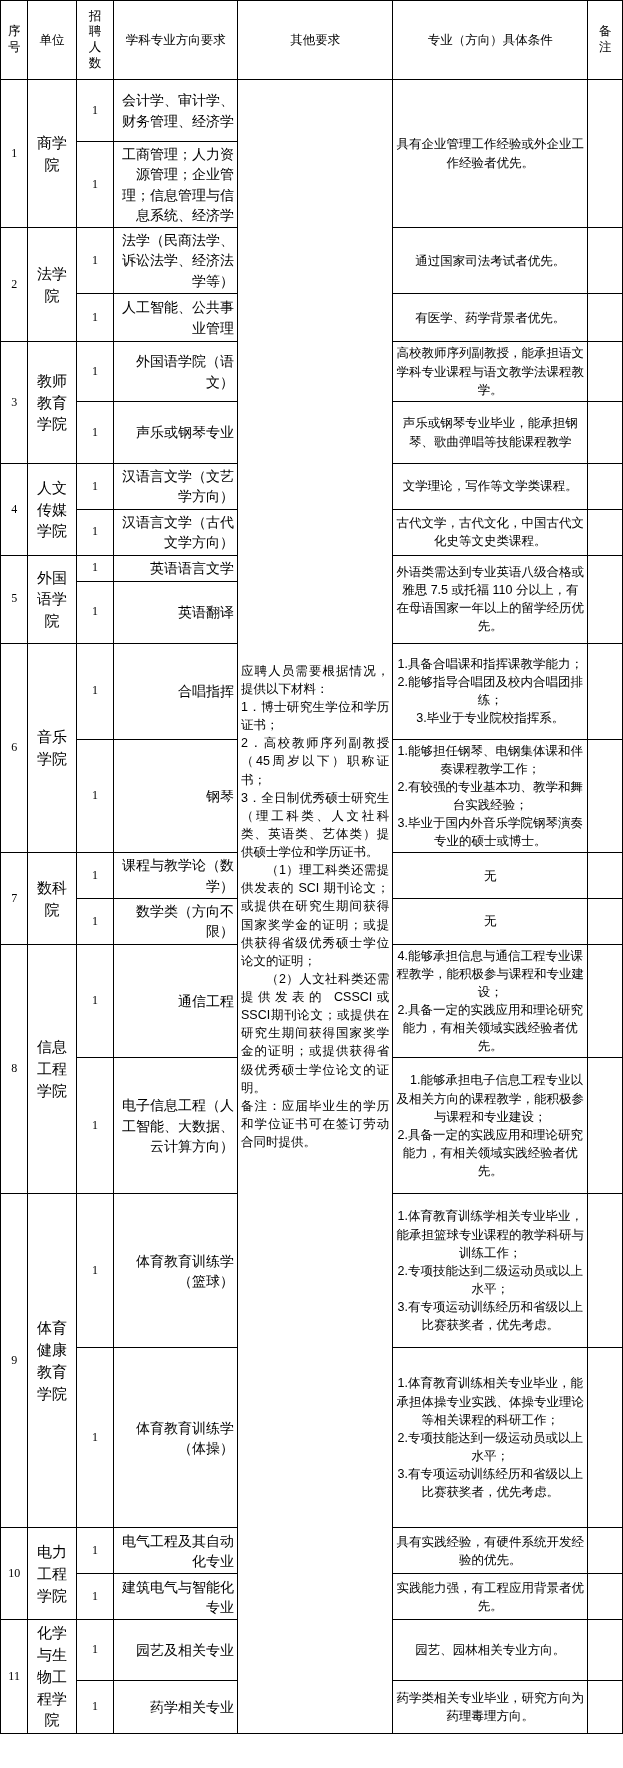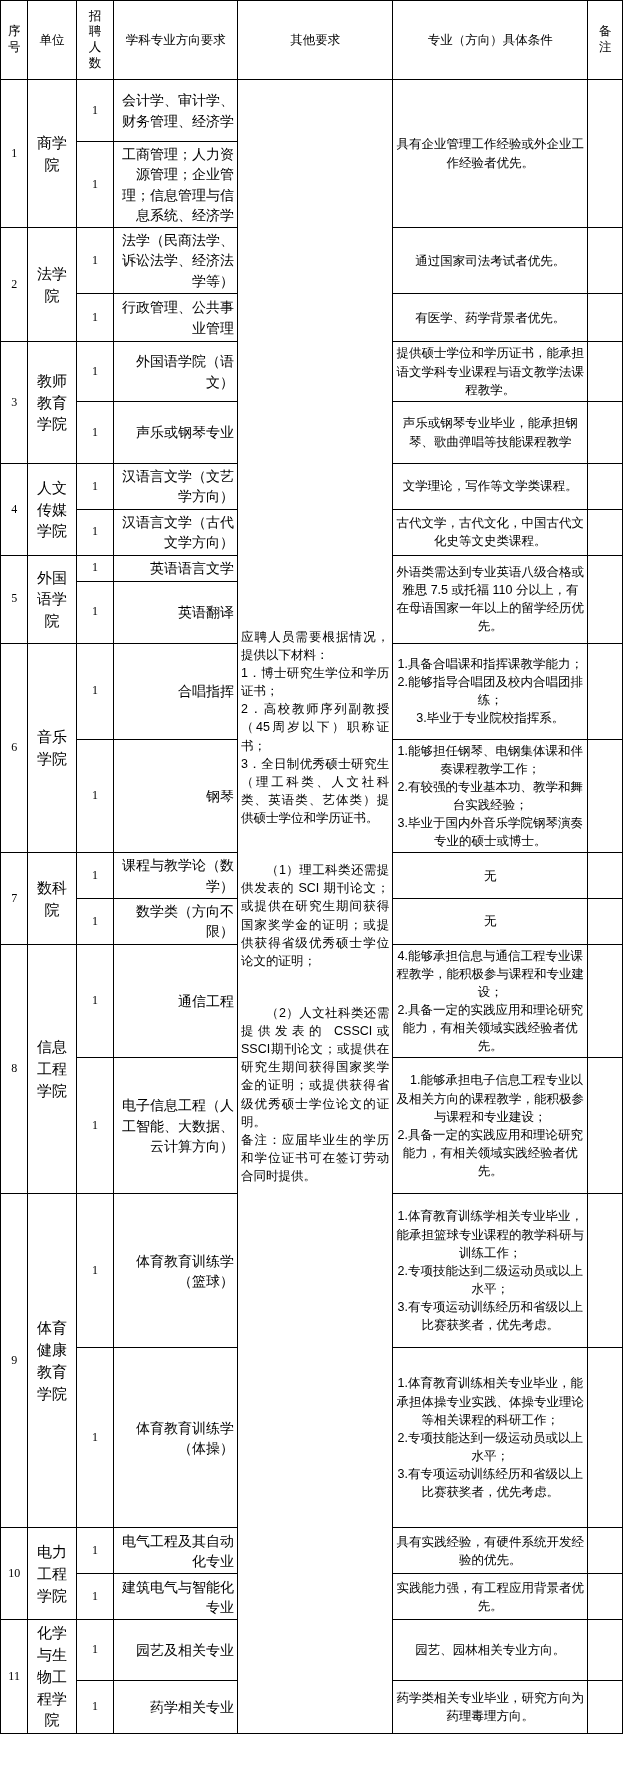--- a/index.html
+++ b/index.html
@@ -85,21 +85,21 @@
     line-height: 1.6;
     vertical-align: middle;
     padding: 2px 4px;
   }
   td.remark { }
   td.other p {
     margin: 0;
     text-align: justify;
     text-justify: inter-ideograph;
   }
-  td.other p.ind { text-indent: 2em; margin-top: 34px; }
+  td.other p.ind { text-indent: 2em; }
   td.cond .ln { display: block; }
 </style>
 </head>
 <body>
 
 <table id="recruit-table">
   <colgroup>
     <col class="c-idx">
       <col class="c-unit">
       <col class="c-num">
@@ -155,30 +155,30 @@
       <tr style="height: 60px;">
         <td class="idx" rowspan="2">2</td>
         <td class="unit" rowspan="2">法学院</td>
         <td class="num">1</td>
         <td class="major">法学（民商法学、诉讼法学、经济法学等）</td>
         <td class="cond" rowspan="1">通过国家司法考试者优先。</td>
         <td class="remark" rowspan="1"></td>
       </tr>
       <tr style="height: 48px;">
         <td class="num">1</td>
-        <td class="major">行政管理、公共事业管理</td>
+        <td class="major">人工智能、公共事业管理</td>
         <td class="cond" rowspan="1">有医学、药学背景者优先。</td>
         <td class="remark" rowspan="1"></td>
       </tr>
       <tr style="height: 60px;">
         <td class="idx" rowspan="2">3</td>
         <td class="unit" rowspan="2">教师教育学院</td>
         <td class="num">1</td>
         <td class="major">外国语学院（语文）</td>
-        <td class="cond" rowspan="1">提供硕士学位和学历证书，能承担语文学科专业课程与语文教学法课程教学。</td>
+        <td class="cond" rowspan="1">高校教师序列副教授，能承担语文学科专业课程与语文教学法课程教学。</td>
         <td class="remark" rowspan="1"></td>
       </tr>
       <tr style="height: 62px;">
         <td class="num">1</td>
         <td class="major">声乐或钢琴专业</td>
         <td class="cond" rowspan="1">声乐或钢琴专业毕业，能承担钢琴、歌曲弹唱等技能课程教学</td>
         <td class="remark" rowspan="1"></td>
       </tr>
       <tr style="height: 42px;">
         <td class="idx" rowspan="2">4</td>

